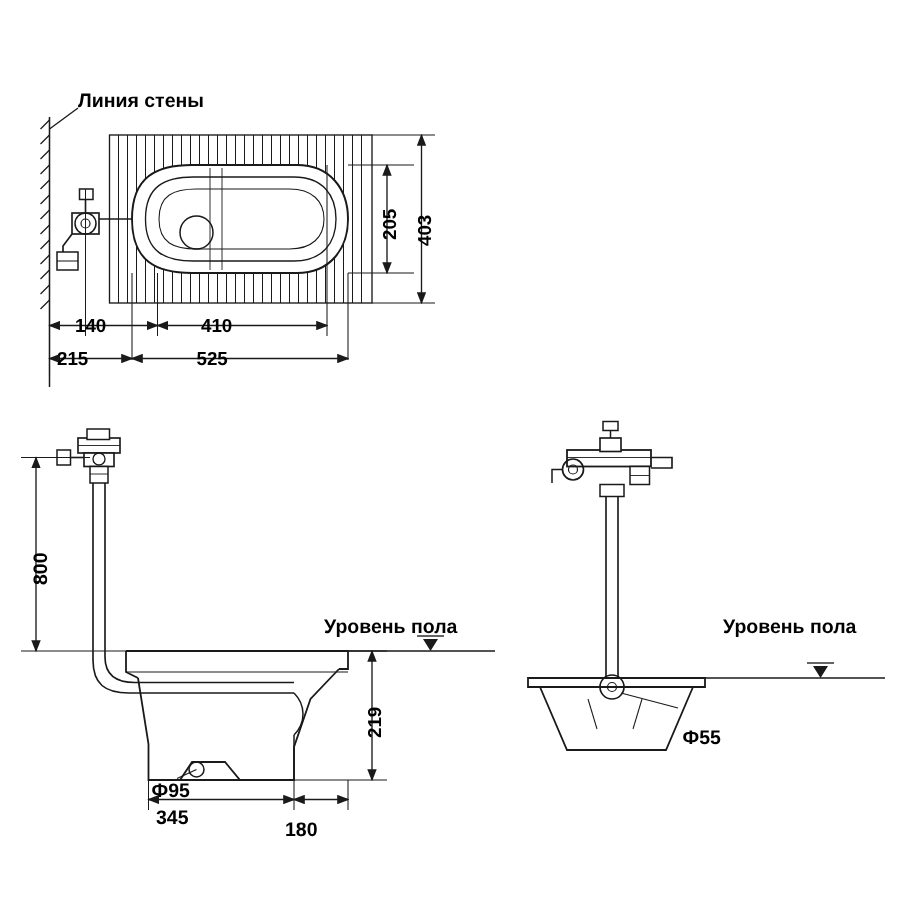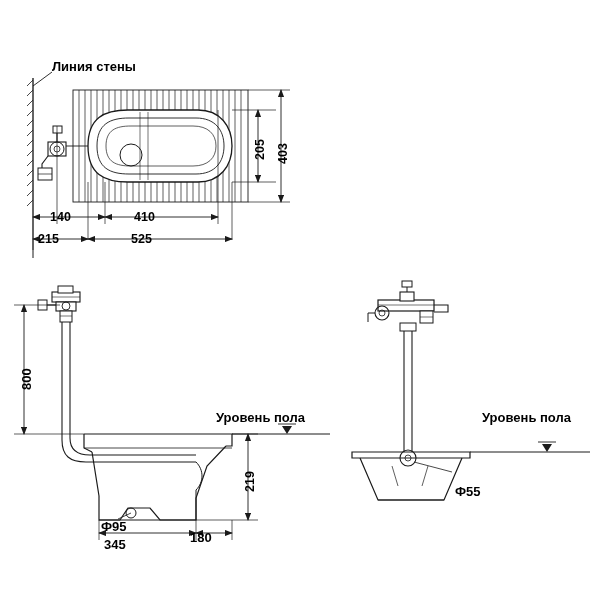--- a/index.html
+++ b/index.html
@@ -244,17 +244,17 @@
   <div class="lbl t12 rot" style="left:277px;top:164px;transform:rotate(-90deg);">403</div>
 
   <div class="lbl t13 rot" style="left:20px;top:390px;transform:rotate(-90deg);">800</div>
   <div class="lbl t12 rot" style="left:244px;top:492px;transform:rotate(-90deg);">219</div>
 
   <div class="lbl t13" style="left:216px;top:411px;">Уровень пола</div>
   <div class="lbl t13" style="left:482px;top:411px;">Уровень пола</div>
 
   <div class="lbl t13" style="left:101px;top:508px;margin-top:12px;">Ф95</div>
   <div class="lbl t13" style="left:104px;top:526px;margin-top:12px;">345</div>
-  <div class="lbl t13" style="left:190px;top:531px;text-align:right;">180</div>
+  <div class="lbl t13" style="left:190px;top:546px;text-align:right;">180</div>
 
   <div class="lbl t13" style="left:455px;top:466px;margin-top:19px;">Ф55</div>
 
 </div>
 
 </body></html>

